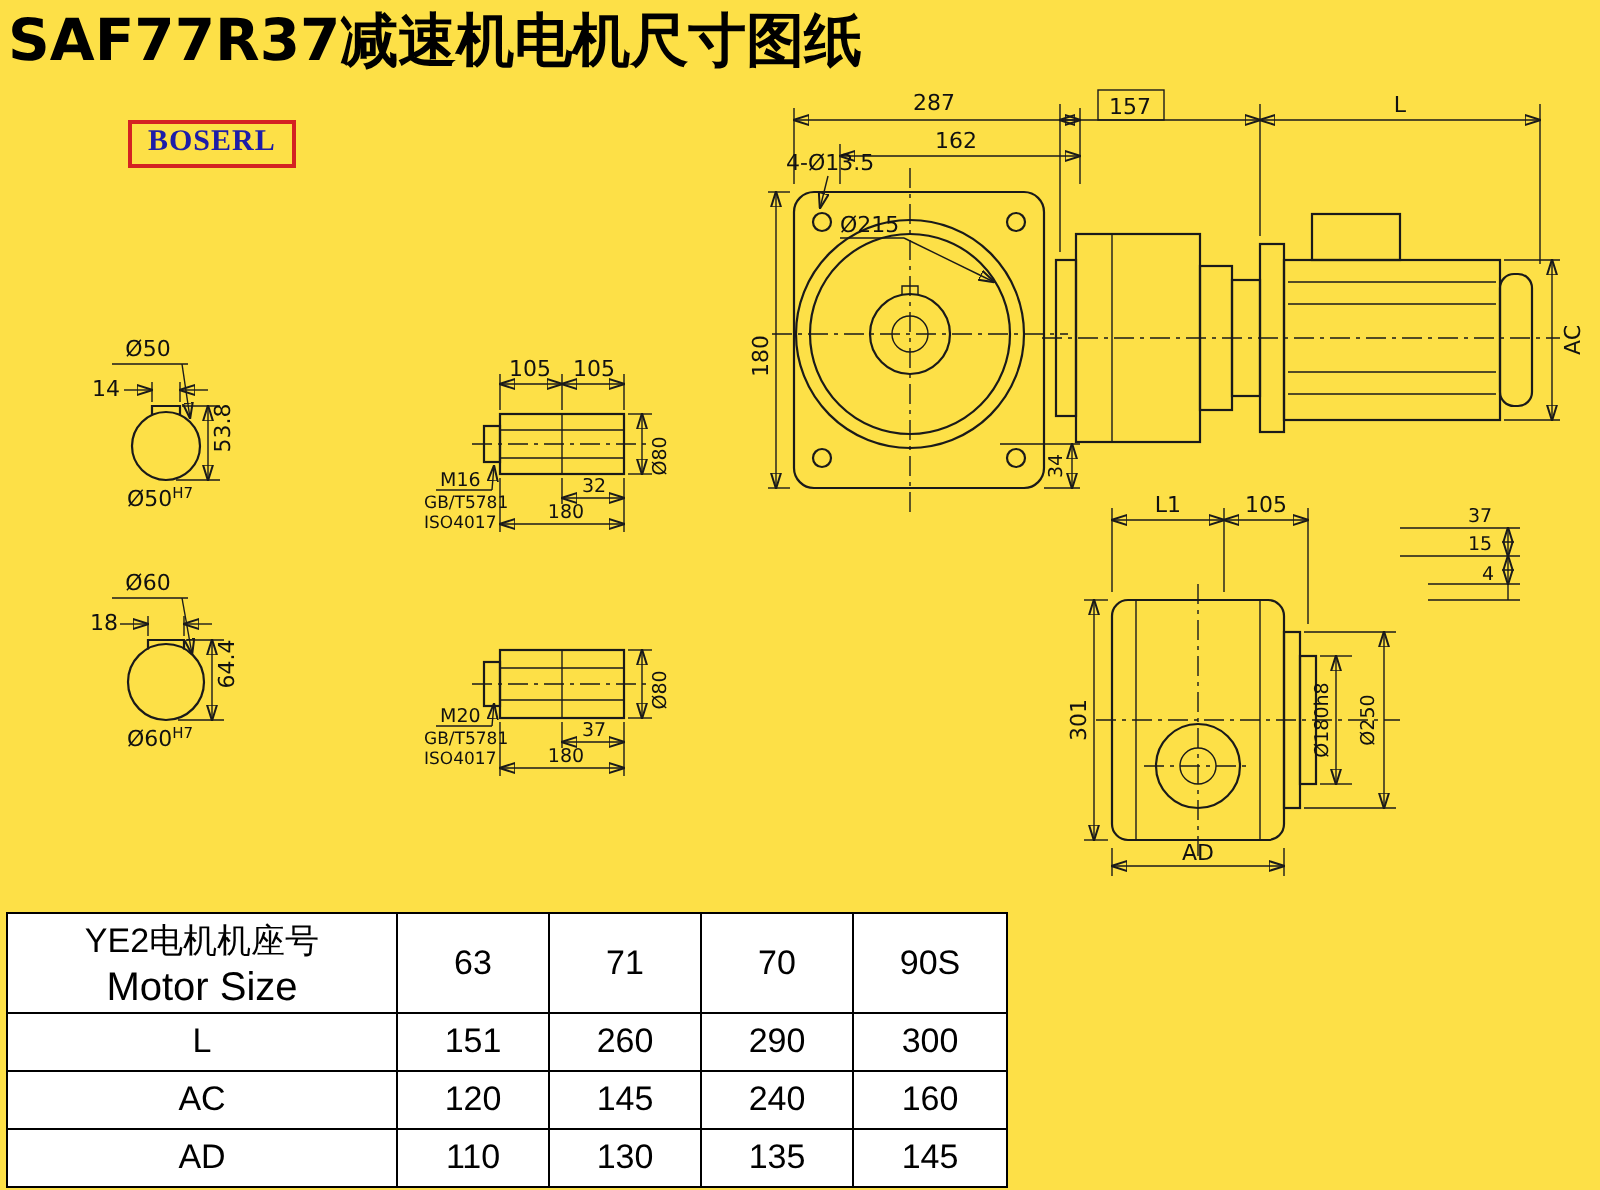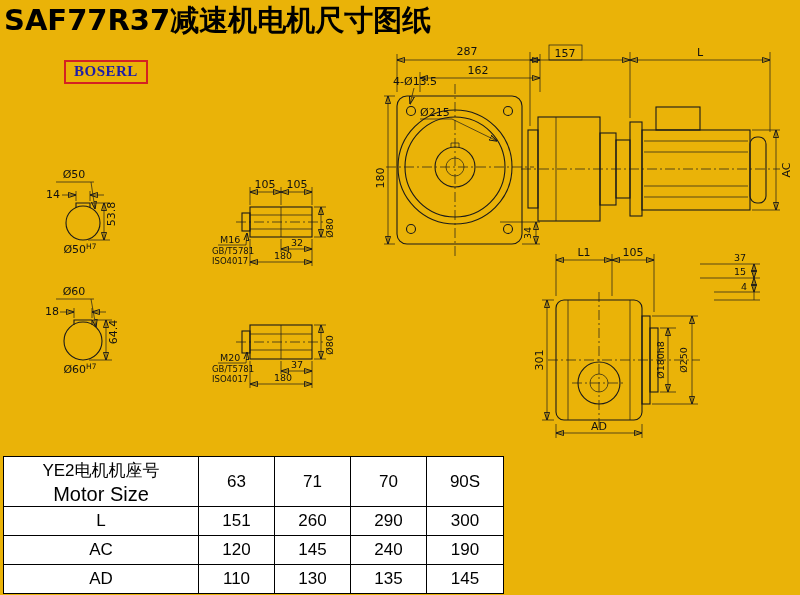--- a/index.html
+++ b/index.html
@@ -1,17 +1,17 @@
 <!DOCTYPE html>
 <html><head>
 <meta charset="utf-8">
 <style>
   * { margin:0; padding:0; box-sizing:border-box; }
   html,body { background:#fff; }
-  .stage { position:relative; width:800px; height:595px; background:#eab308; overflow:hidden; font-family:"Liberation Sans", sans-serif; }
+  .stage { position:relative; width:800px; height:595px; background:#fde047; overflow:hidden; font-family:"Liberation Sans", sans-serif; }
   .title { position:absolute; left:4px; top:1px; font-size:29px; font-weight:bold; color:#000; font-family:"DejaVu Sans", sans-serif; white-space:nowrap; }
   .logo { position:absolute; left:64px; top:60px; border:2px solid #d42222; padding:1px 8px 2px; color:#1d1da8; font-family:"Liberation Serif", serif; font-size:15px; font-weight:bold; letter-spacing:0.5px;text-align:right; }
   .draw { position:absolute; left:0; top:0; }
   .draw line, .draw rect, .draw circle, .draw path { stroke:#1a1a1a; fill:none; }
   .ln { stroke-width:1.1; }
   .thin { stroke-width:0.7; }
   .dimln { stroke-width:0.7; }
   .cl { stroke-width:0.7; stroke-dasharray:10 3 2 3; }
   .draw text { fill:#111; stroke:none; font-family:"DejaVu Sans", sans-serif; font-size:11px; }
   .draw text.sm { font-size:9.5px; }
@@ -292,21 +292,21 @@
         <td>151</td>
         <td>260</td>
         <td>290</td>
         <td>300</td>
       </tr>
       <tr>
         <td>AC</td>
         <td>120</td>
         <td>145</td>
         <td>240</td>
-        <td>190</td>
+        <td>160</td>
       </tr>
       <tr>
         <td>AD</td>
         <td>110</td>
         <td>130</td>
         <td>135</td>
         <td>145</td>
       </tr>
     </tbody>
   </table>

